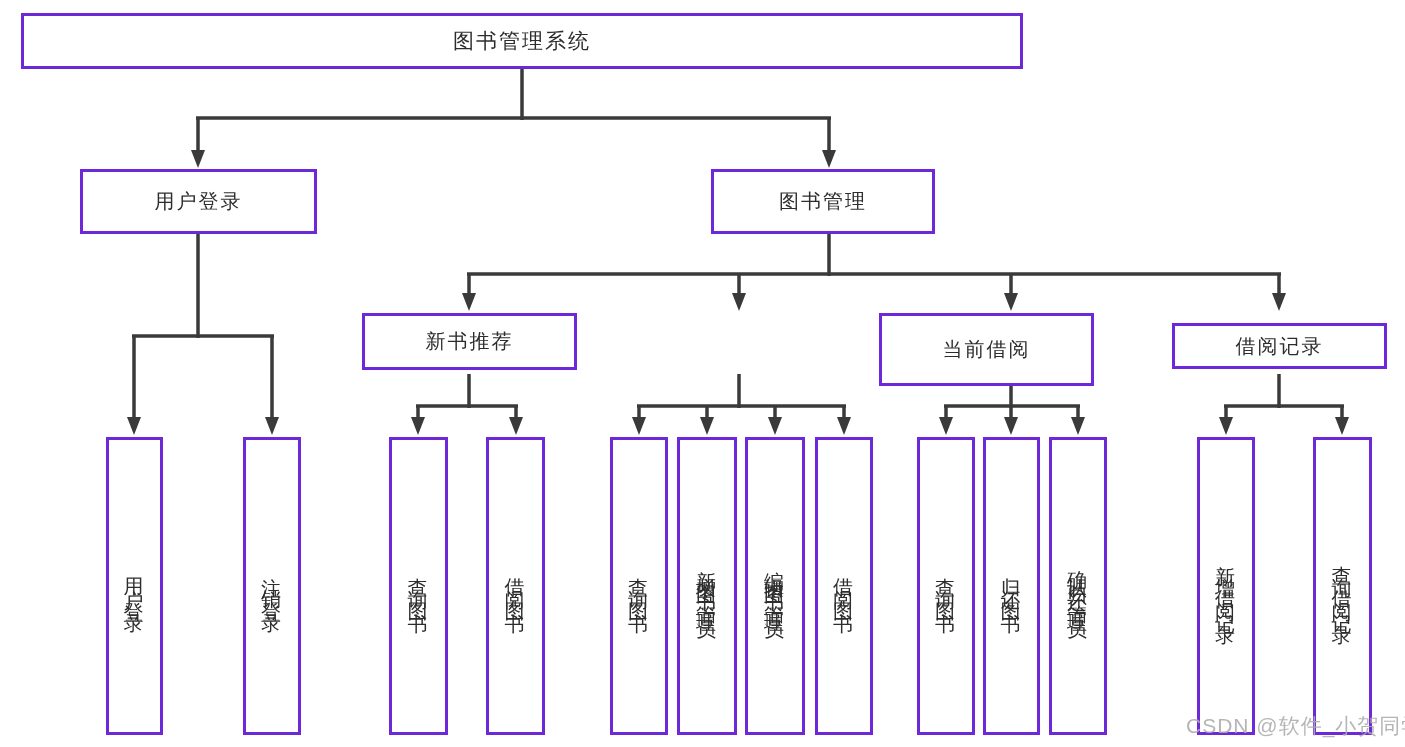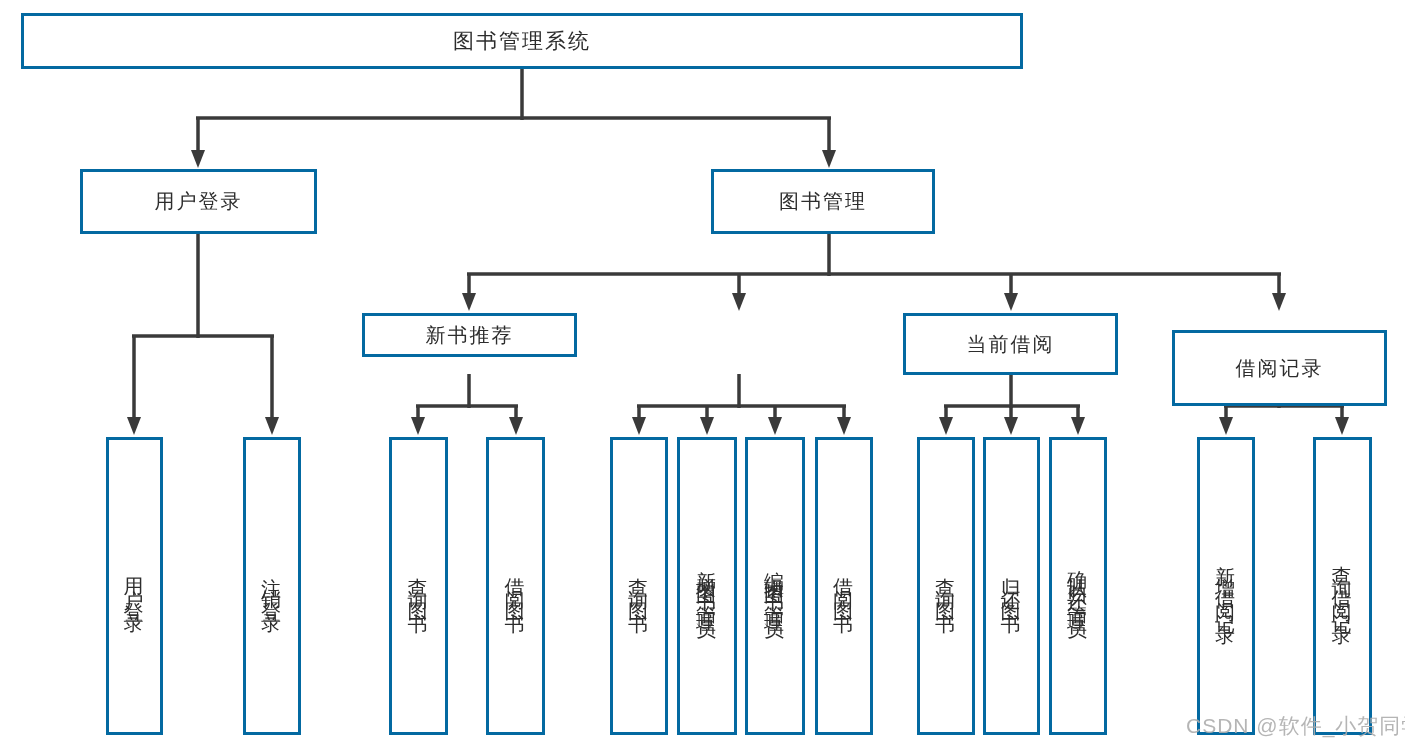--- a/index.html
+++ b/index.html
@@ -15,21 +15,21 @@
     overflow:hidden;
   }
   #connectors{
     position:absolute;
     left:0;top:0;
     z-index:0;
   }
   .box{
     position:absolute;
     box-sizing:border-box;
-    border:3px solid #0369a1;
+    border:3px solid #6d28d9;
     background:#ffffff;
     display:flex;
     align-items:center;
     justify-content:center;
     color:#2d2d2d;
     font-size:20px;
     letter-spacing:2px;
     z-index:1;
     text-align:center;
   }
@@ -122,23 +122,23 @@
       <polygon points="1219,417 1233,417 1226,435"></polygon>
       <polygon points="1335,417 1349,417 1342,435"></polygon>
     </g>
   </svg>
 
   <div class="box root-box" style="left:21px;top:13px;width:1002px;height:56px;">图书管理系统</div>
 
   <div class="box" style="left:80px;top:169px;width:237px;height:65px;">用户登录</div>
   <div class="box" style="left:711px;top:169px;width:224px;height:65px;">图书管理</div>
 
-  <div class="box" style="left:362px;top:313px;width:215px;height:44px;">新书推荐</div>
-  <div class="box" style="left:903px;top:313px;width:215px;height:62px;">当前借阅</div>
-  <div class="box" style="left:1172px;top:330px;width:215px;height:76px;">借阅记录</div>
+  <div class="box" style="left:362px;top:313px;width:215px;height:57px;">新书推荐</div>
+  <div class="box" style="left:879px;top:313px;width:215px;height:73px;">当前借阅</div>
+  <div class="box" style="left:1172px;top:323px;width:215px;height:46px;">借阅记录</div>
 
   <div class="box vbox" style="left:106px;top:437px;width:57px;height:298px;">用户登录</div>
   <div class="box vbox" style="left:243px;top:437px;width:58px;height:298px;">注销登录</div>
 
   <div class="box vbox" style="left:389px;top:437px;width:59px;height:298px;">查询图书</div>
   <div class="box vbox" style="left:486px;top:437px;width:59px;height:298px;">借阅图书</div>
 
   <div class="box vbox" style="left:610px;top:437px;width:58px;height:298px;">查询图书</div>
   <div class="box vbox long" style="left:677px;top:437px;width:60px;height:298px;">新增图书（管理员）</div>
   <div class="box vbox long" style="left:745px;top:437px;width:60px;height:298px;">编辑图书（管理员）</div>

